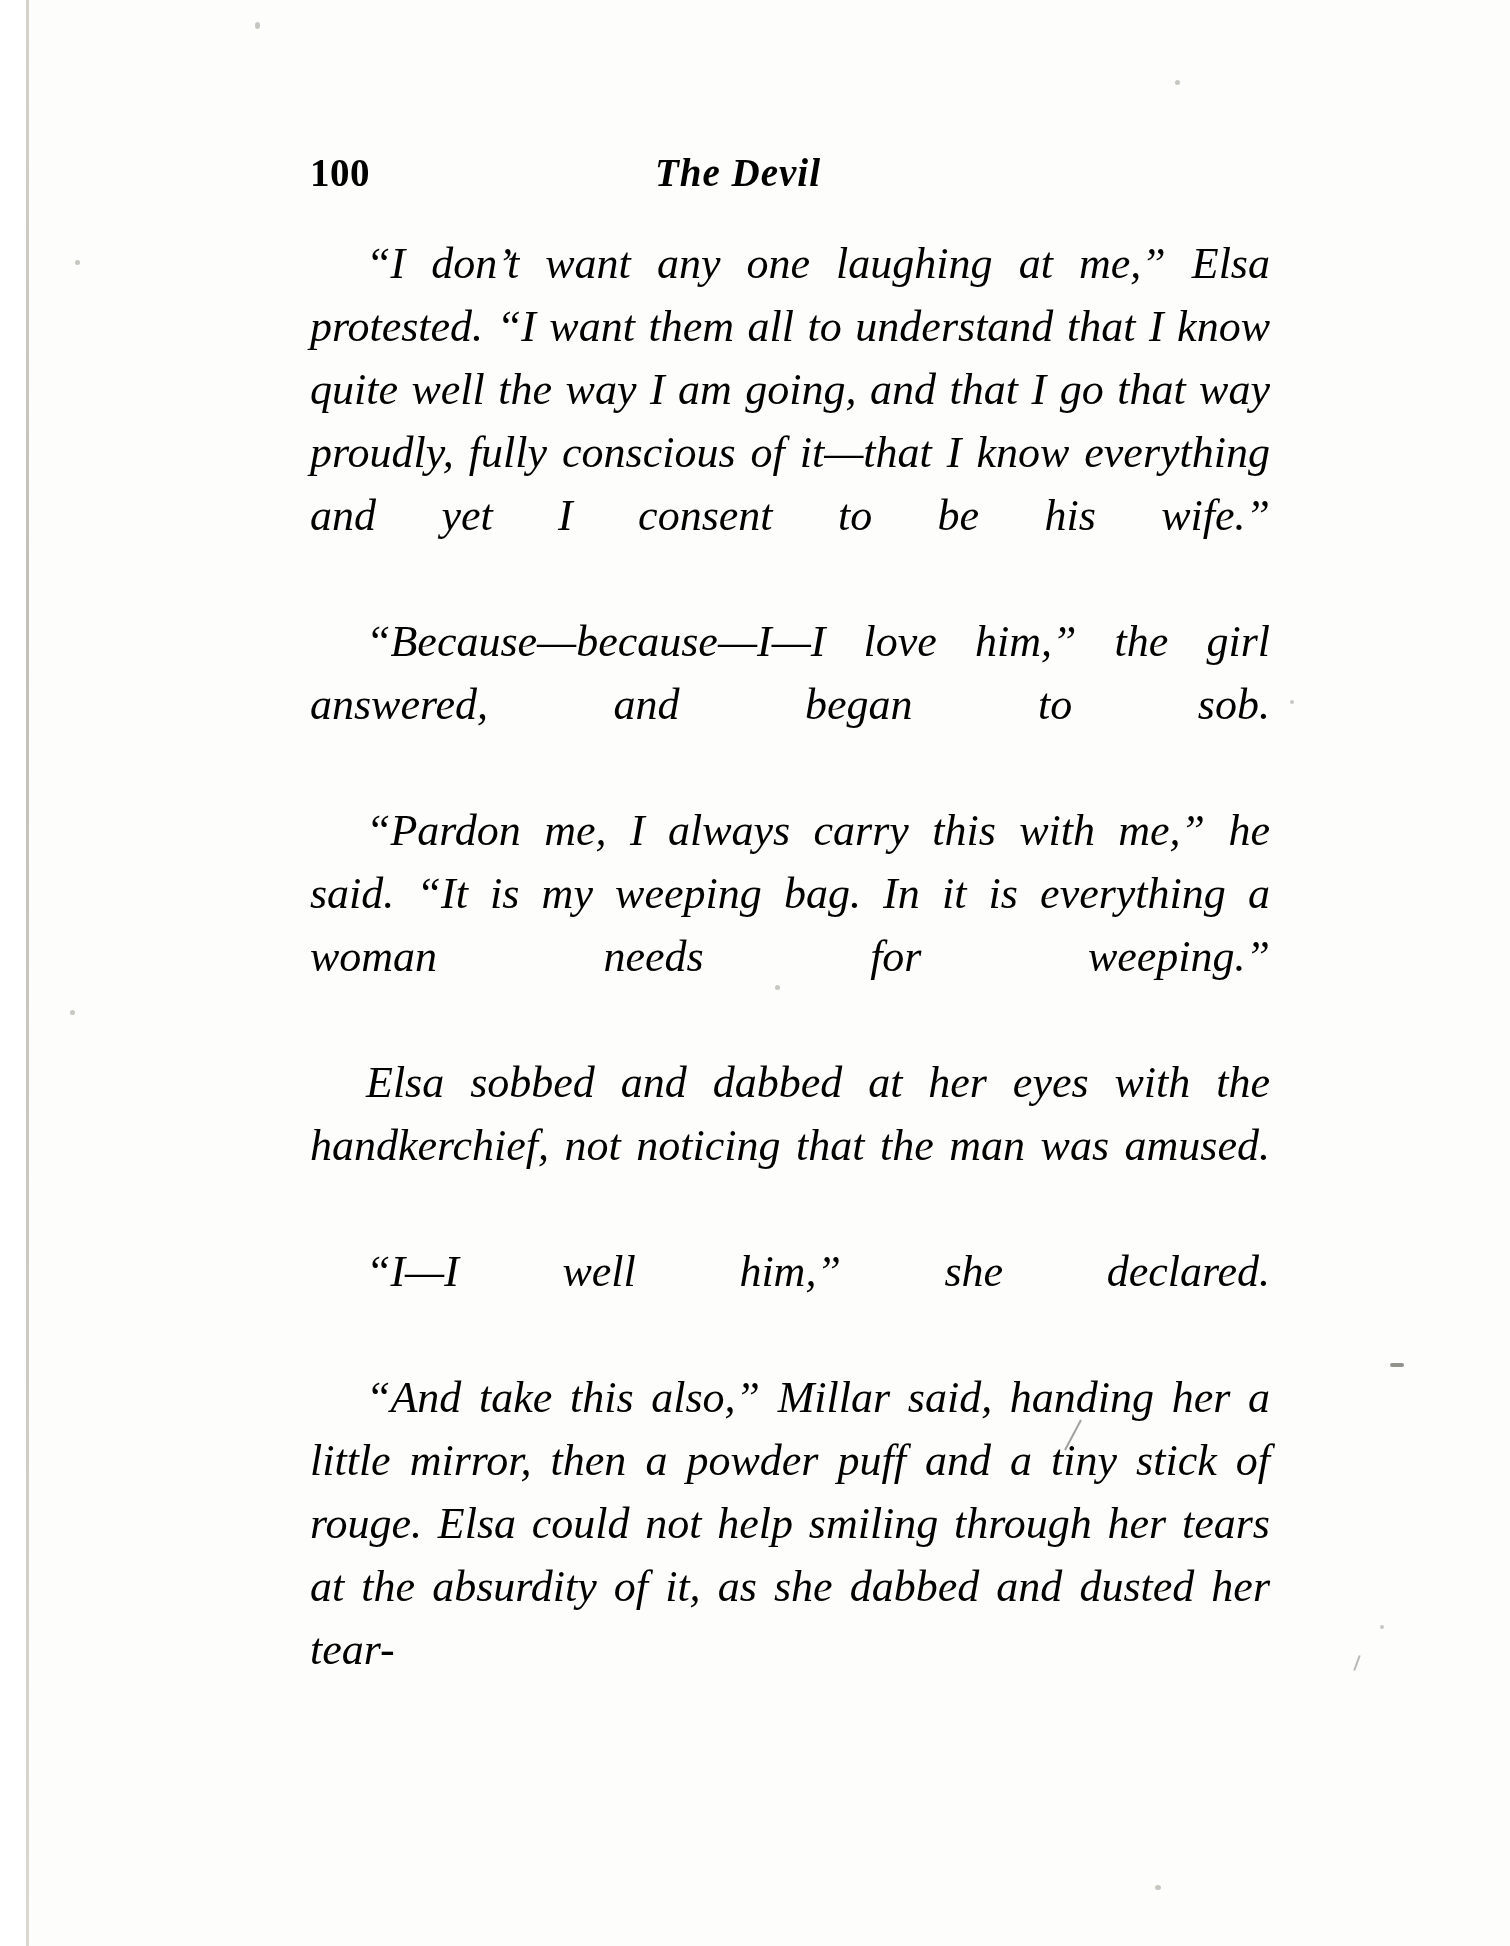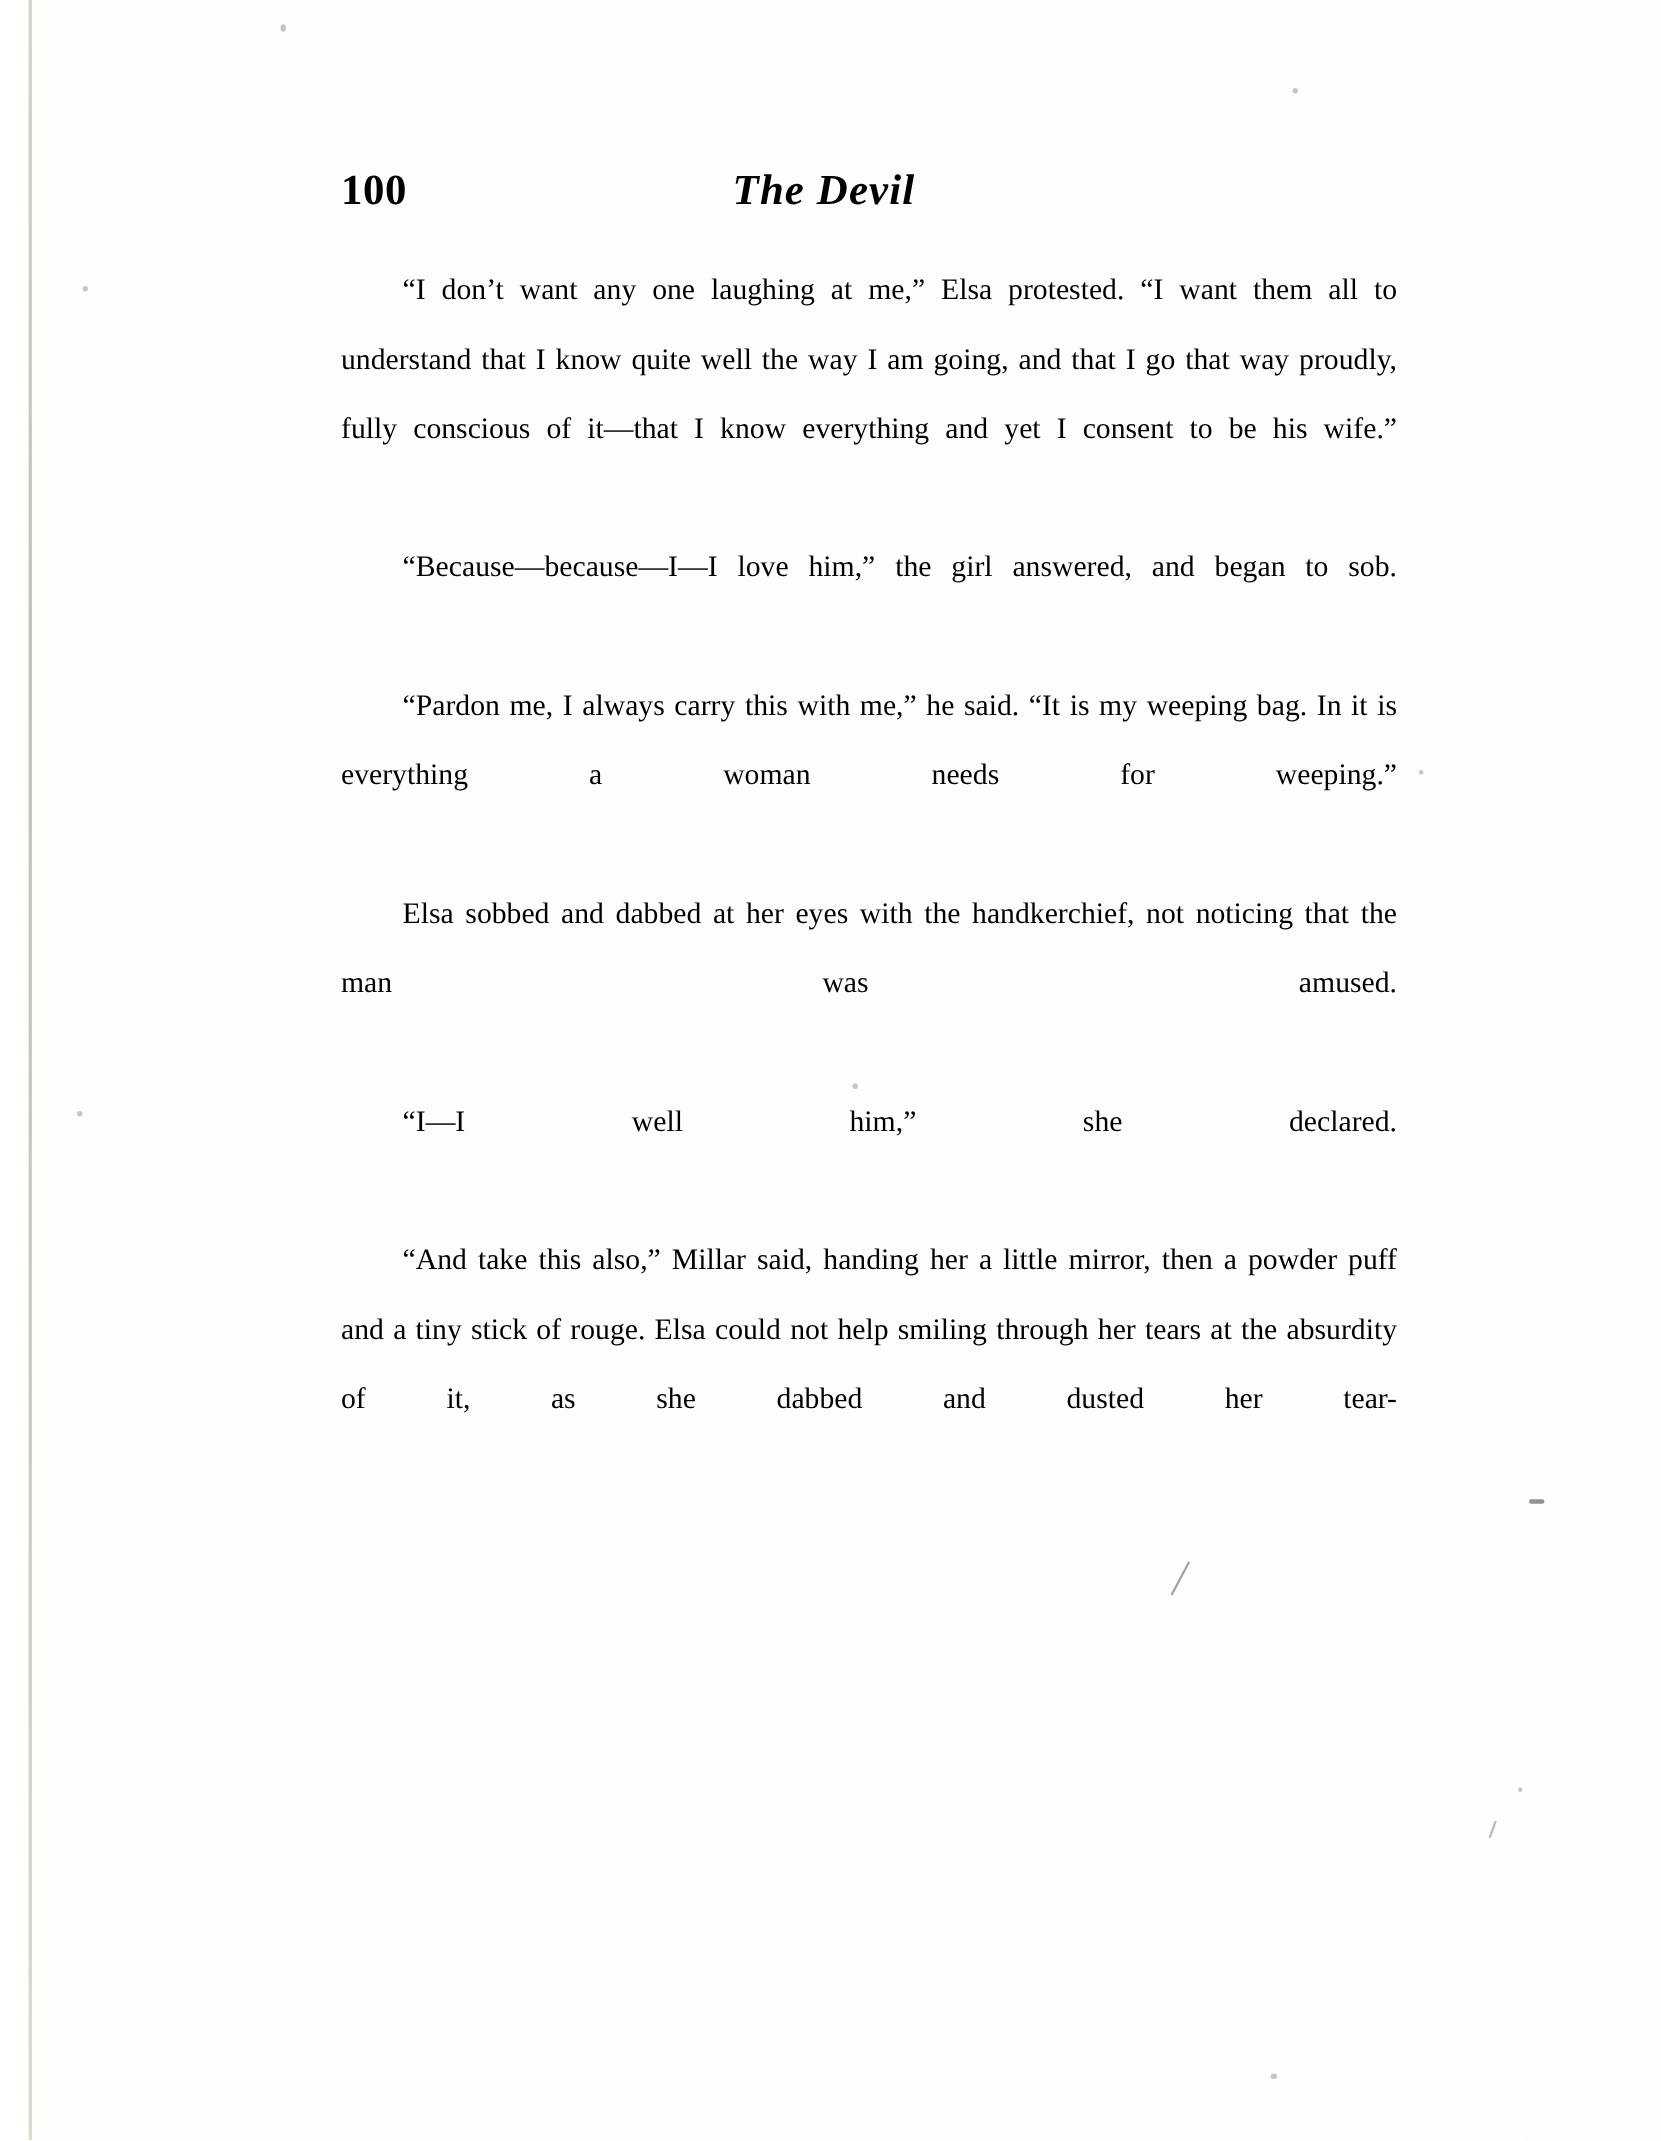--- a/index.html
+++ b/index.html
@@ -50,36 +50,37 @@
     position: absolute;
     left: 0;
     top: 0;
     font-family: "Liberation Serif", serif;
     font-weight: bold;
     font-size: 39px;
     letter-spacing: 0.5px;
   }
   .running-title {
     position: absolute;
-    left: 356px;
+    left: 345px;
     top: 0;
     font-family: "Liberation Serif", serif;
     font-style: italic;
     font-weight: bold;
     font-size: 39px;
     letter-spacing: 1px;
   }
 
   .body-text {
     margin-top: 20px;
-    font-size: 27px;
+    font-size: 44px;
     line-height: 63px;
     text-align: justify;
     text-justify: inter-word;
     word-spacing: 1px;
+    font-style: italic;
   }
   .body-text p {
     margin: 0;
     text-indent: 56px;
   }
   
   .body-text p::after {
     content: "";
     display: inline-block;
     width: 100%;

